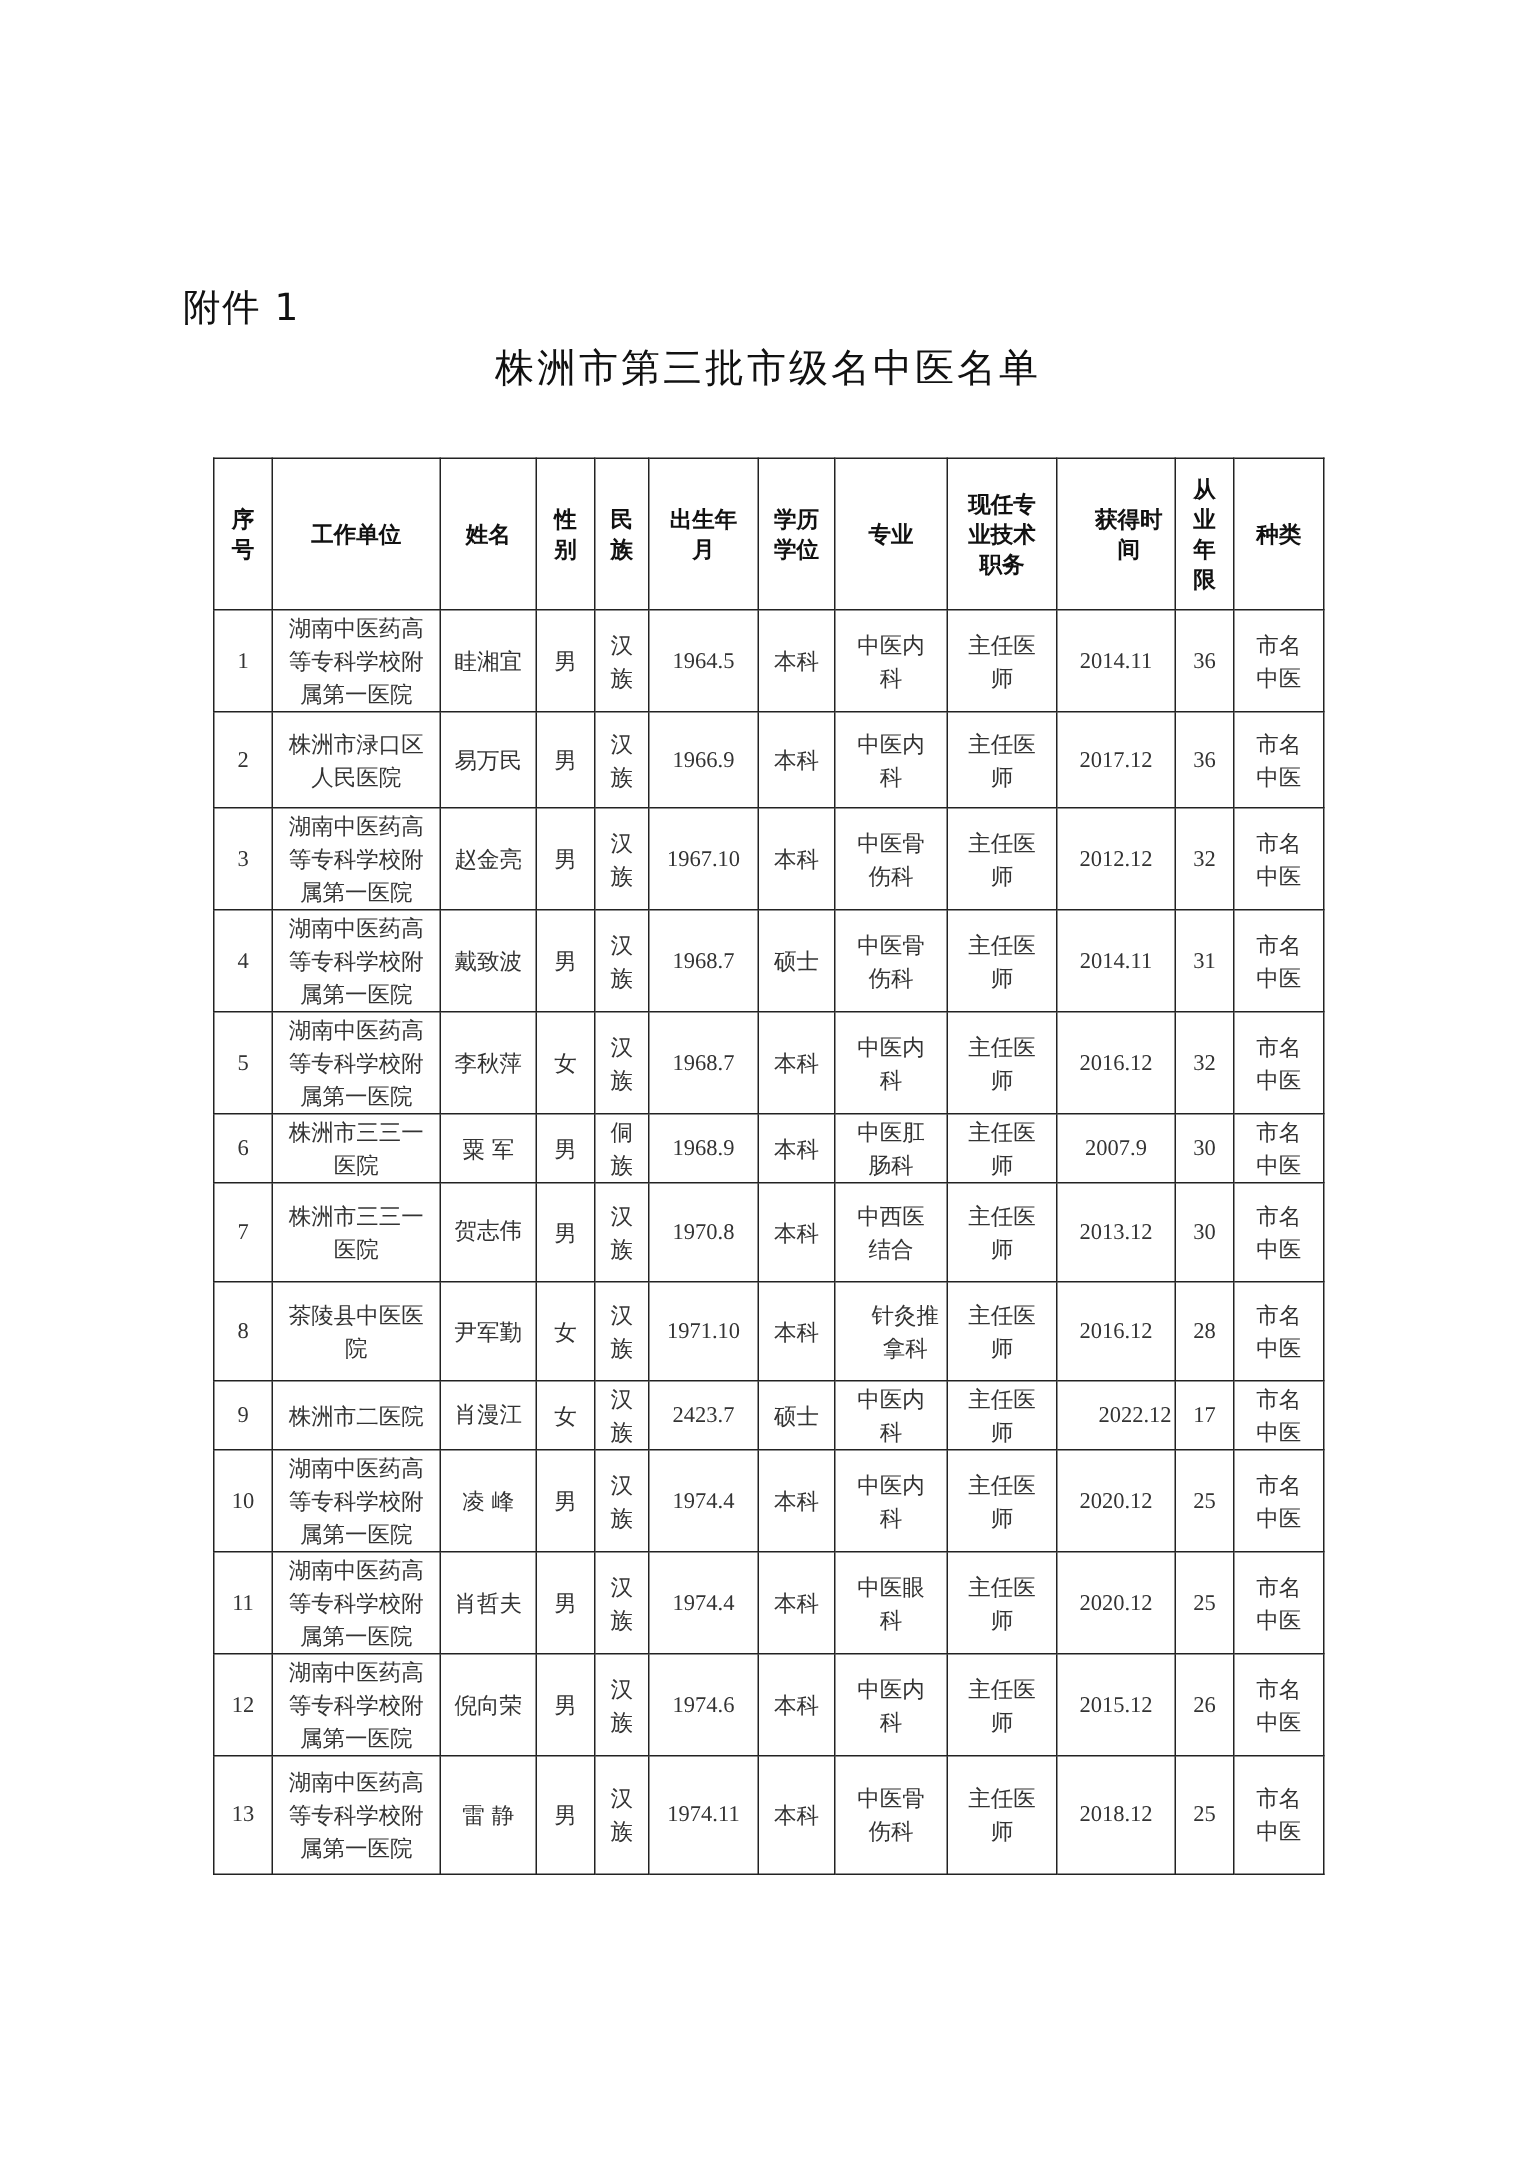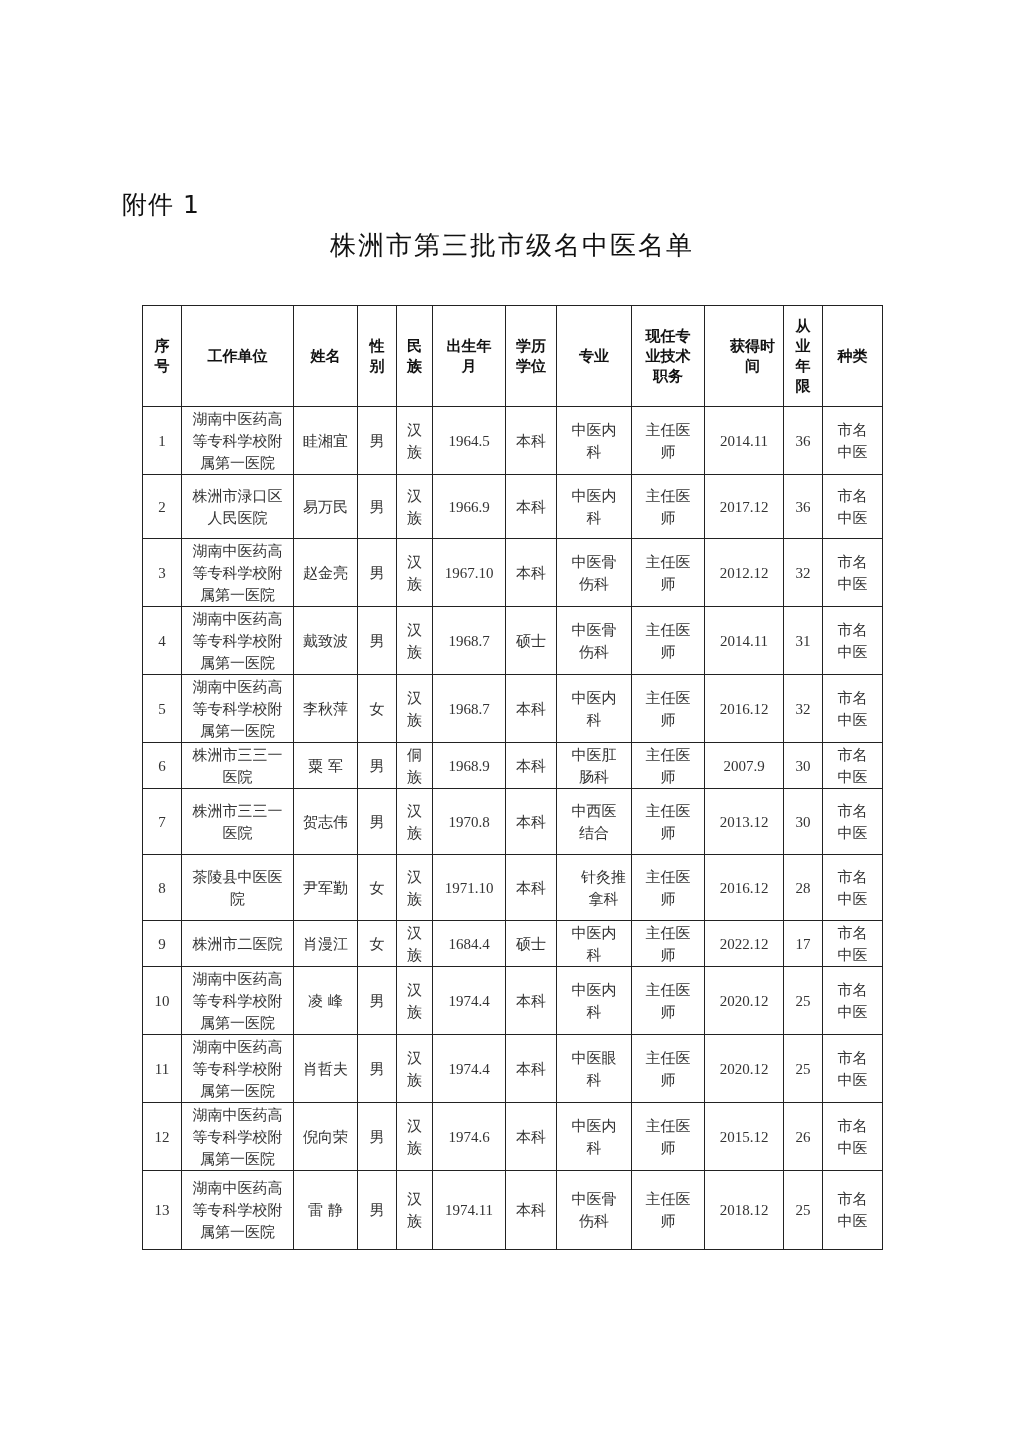--- a/index.html
+++ b/index.html
@@ -180,21 +180,21 @@
 师</td>
         <td class="num" style="white-space: pre-line;">2007.9</td>
         <td class="num" style="white-space: pre-line;">30</td>
         <td style="white-space: pre-line;">市名
 中医</td>
       </tr>
       <tr style="height: 66px;">
         <td class="num" style="white-space: pre-line;">7</td>
         <td style="white-space: pre-line;">株洲市三三一
 医院</td>
-        <td class="name" style="white-space: pre-line;">贺志伟</td>
+        <td class="name" style="white-space: pre-line; font-family: Liberation Mono, monospace;">贺志伟</td>
         <td style="white-space: pre-line;">男</td>
         <td style="white-space: pre-line;">汉
 族</td>
         <td class="num" style="white-space: pre-line;">1970.8</td>
         <td style="white-space: pre-line;">本科</td>
         <td style="white-space: pre-line;">中西医
 结合</td>
         <td style="white-space: pre-line;">主任医
 师</td>
         <td class="num" style="white-space: pre-line;">2013.12</td>
@@ -221,27 +221,27 @@
         <td style="white-space: pre-line;">市名
 中医</td>
       </tr>
       <tr style="height: 46px;">
         <td class="num" style="white-space: pre-line;">9</td>
         <td style="white-space: pre-line;">株洲市二医院</td>
         <td class="name" style="white-space: pre-line; font-family: Liberation Serif, serif;">肖漫江</td>
         <td style="white-space: pre-line;">女</td>
         <td style="white-space: pre-line;">汉
 族</td>
-        <td class="num" style="white-space: pre-line;">1684.4</td>
+        <td class="num" style="white-space: pre-line;">2423.7</td>
         <td style="white-space: pre-line;">硕士</td>
         <td style="white-space: pre-line;">中医内
 科</td>
         <td style="white-space: pre-line;">主任医
 师</td>
-        <td class="num" style="white-space: pre-line;">2022.12</td>
+        <td class="num" style="white-space: pre-line; text-align: right;">2022.12</td>
         <td class="num" style="white-space: pre-line; font-family: Liberation Serif, serif;">17</td>
         <td style="white-space: pre-line;">市名
 中医</td>
       </tr>
       <tr style="height: 68px;">
         <td class="num" style="white-space: pre-line;">10</td>
         <td style="white-space: pre-line;">湖南中医药高
 等专科学校附
 属第一医院</td>
         <td class="name" style="white-space: pre-line;">凌 峰</td>

